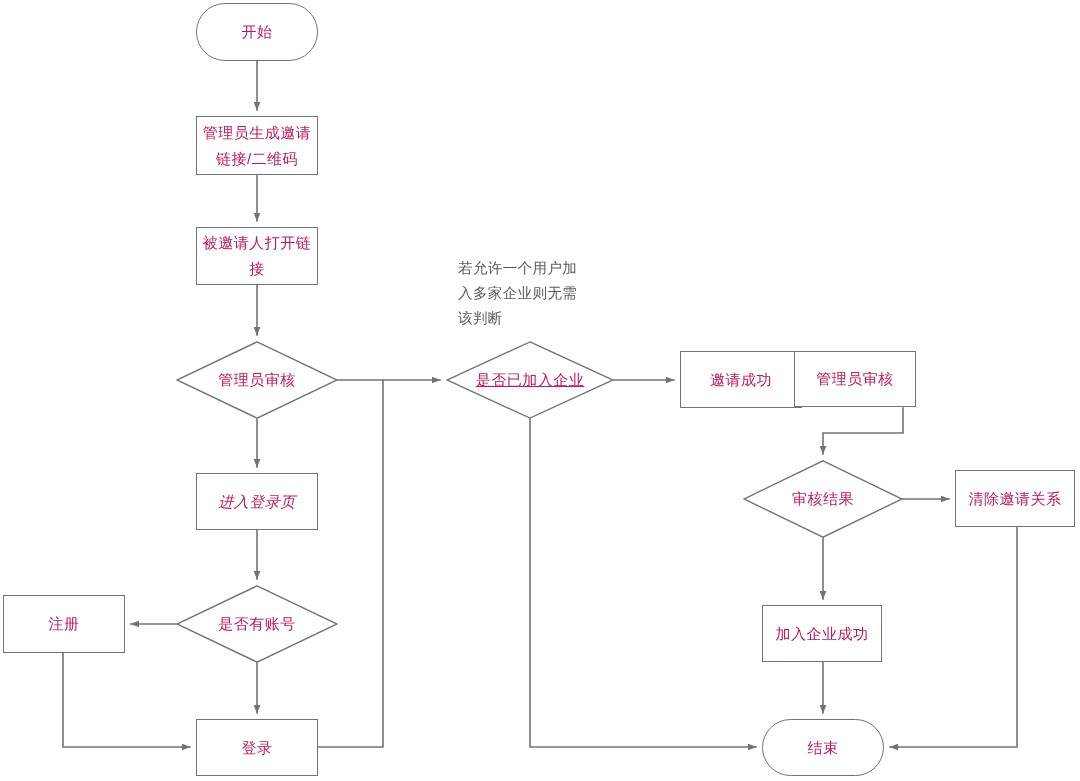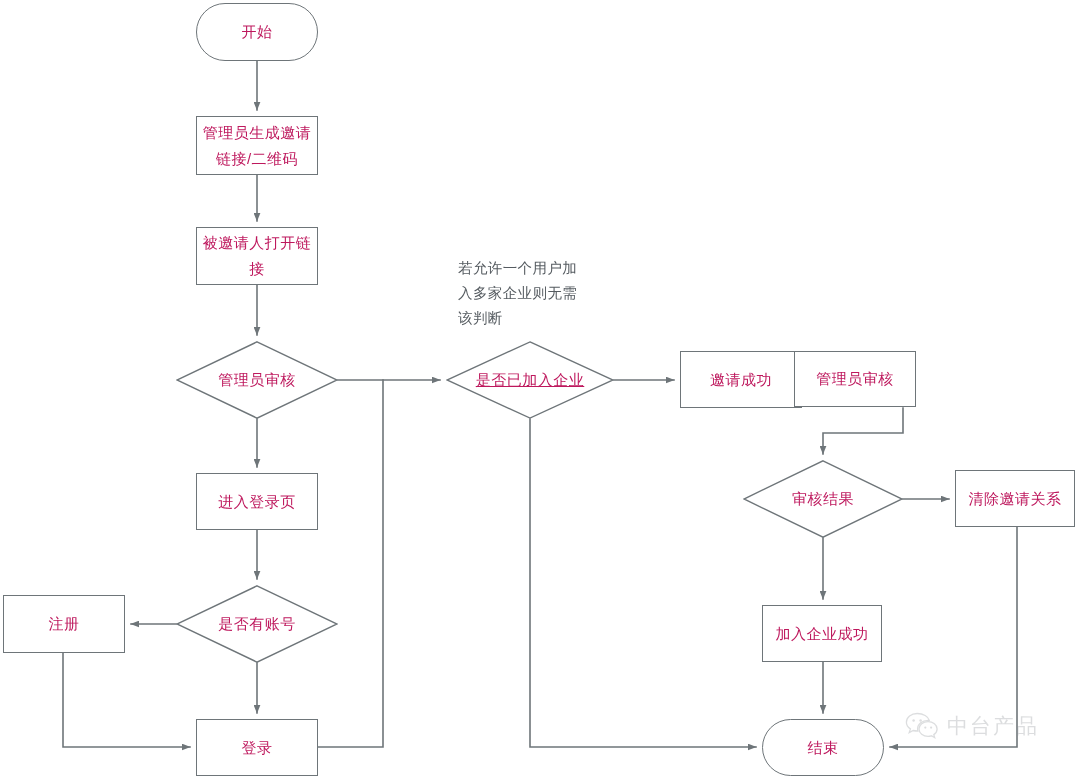--- a/index.html
+++ b/index.html
@@ -96,21 +96,21 @@
         <span style="white-space: pre-line;">被邀请人打开链
 接</span>
       </div>
       <div class="node diamond" style="left: 176px; top: 341px; width: 162px; height: 78px;">
         <svg class="dshape" viewBox="0 0 162 78" preserveAspectRatio="none">
           <polygon points="81,0.9 161.1,39 81,77.1 0.9,39" fill="#ffffff" stroke="#6e7579" stroke-width="1.4"></polygon>
         </svg>
         <span class="dlabel">管理员审核</span>
       </div>
       <div class="node" style="left: 196px; top: 473px; width: 122px; height: 57px;">
-        <span style="white-space: pre-line;">进入登录页</span>
+        <span style="white-space: pre-line; font-style: italic;">进入登录页</span>
       </div>
       <div class="node diamond" style="left: 176px; top: 585px; width: 162px; height: 78px;">
         <svg class="dshape" viewBox="0 0 162 78" preserveAspectRatio="none">
           <polygon points="81,0.9 161.1,39 81,77.1 0.9,39" fill="#ffffff" stroke="#6e7579" stroke-width="1.4"></polygon>
         </svg>
         <span class="dlabel">是否有账号</span>
       </div>
       <div class="node" style="left: 3px; top: 595px; width: 122px; height: 58px;">
         <span style="white-space: pre-line;">注册</span>
       </div>
@@ -144,25 +144,14 @@
       <div class="node rounded" style="left: 762px; top: 719px; width: 122px; height: 57px;">
         <span style="white-space: pre-line;">结束</span>
       </div>
     </div>
   <div id="note-layer">
       <div class="note" style="left: 458px; top: 256px;">若允许一个用户加
 入多家企业则无需
 该判断</div>
     </div>
 
-  <div class="watermark" id="watermark" style="left: 905px; top: 712px;">
-    <svg width="34" height="28" viewBox="0 0 34 28" aria-hidden="true">
-      <path d="M12.2 1.5C6.2 1.5 1.4 5.4 1.4 10.2c0 2.7 1.6 5.1 4 6.7L4.2 20.6l4-2.1c1.2.3 2.5.5 3.9.5h.8c-.2-.7-.3-1.4-.3-2.2 0-4.7 4.7-8.5 10.5-8.5.4 0 .8 0 1.2.1C23.3 4.6 18.3 1.5 12.2 1.5z" fill="none" stroke="#8d9296" stroke-width="1.3"></path>
-      <circle cx="8.6" cy="8.4" r="1.25" fill="#8d9296"></circle>
-      <circle cx="15.6" cy="8.4" r="1.25" fill="#8d9296"></circle>
-      <path d="M23.1 9.6c-5 0-9.1 3.3-9.1 7.3 0 4.1 4.1 7.4 9.1 7.4 1.1 0 2.2-.2 3.2-.5l3.4 1.8-.9-3c2-1.4 3.3-3.4 3.3-5.7 0-4-4.1-7.3-9-7.3z" fill="none" stroke="#8d9296" stroke-width="1.3"></path>
-      <circle cx="20.3" cy="15.6" r="1.1" fill="#8d9296"></circle>
-      <circle cx="26.1" cy="15.6" r="1.1" fill="#8d9296"></circle>
-    </svg>
-    <span class="wm-text">中台产品</span>
-  </div>
 
 </div>
 
 </body></html>

